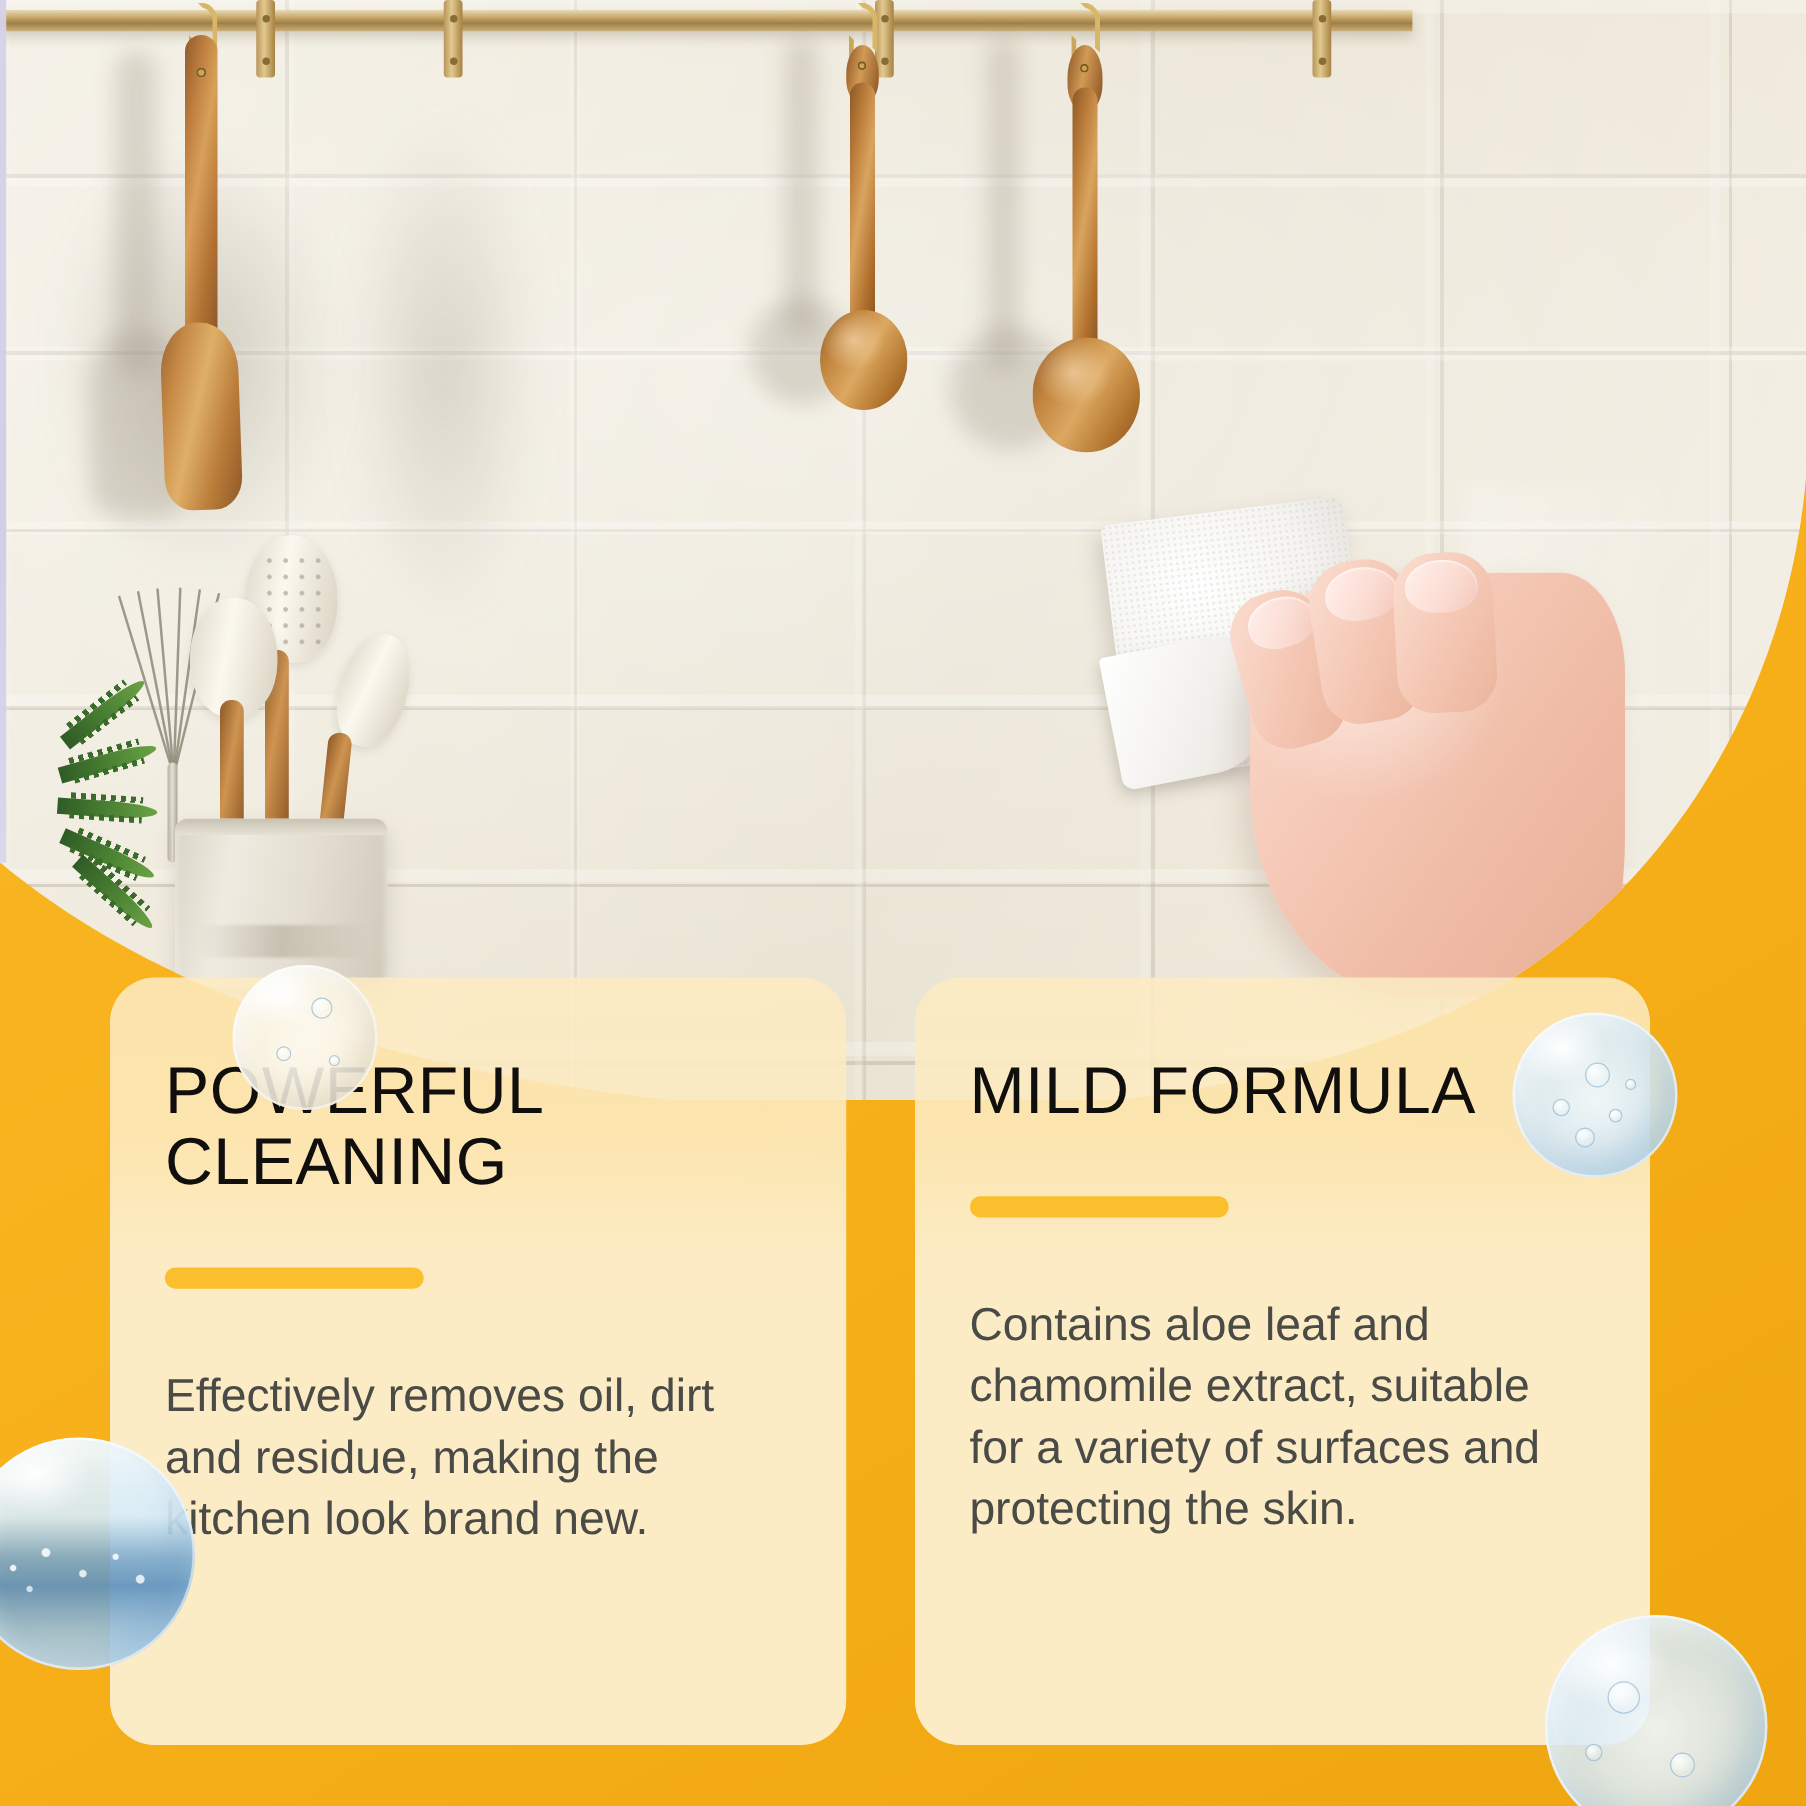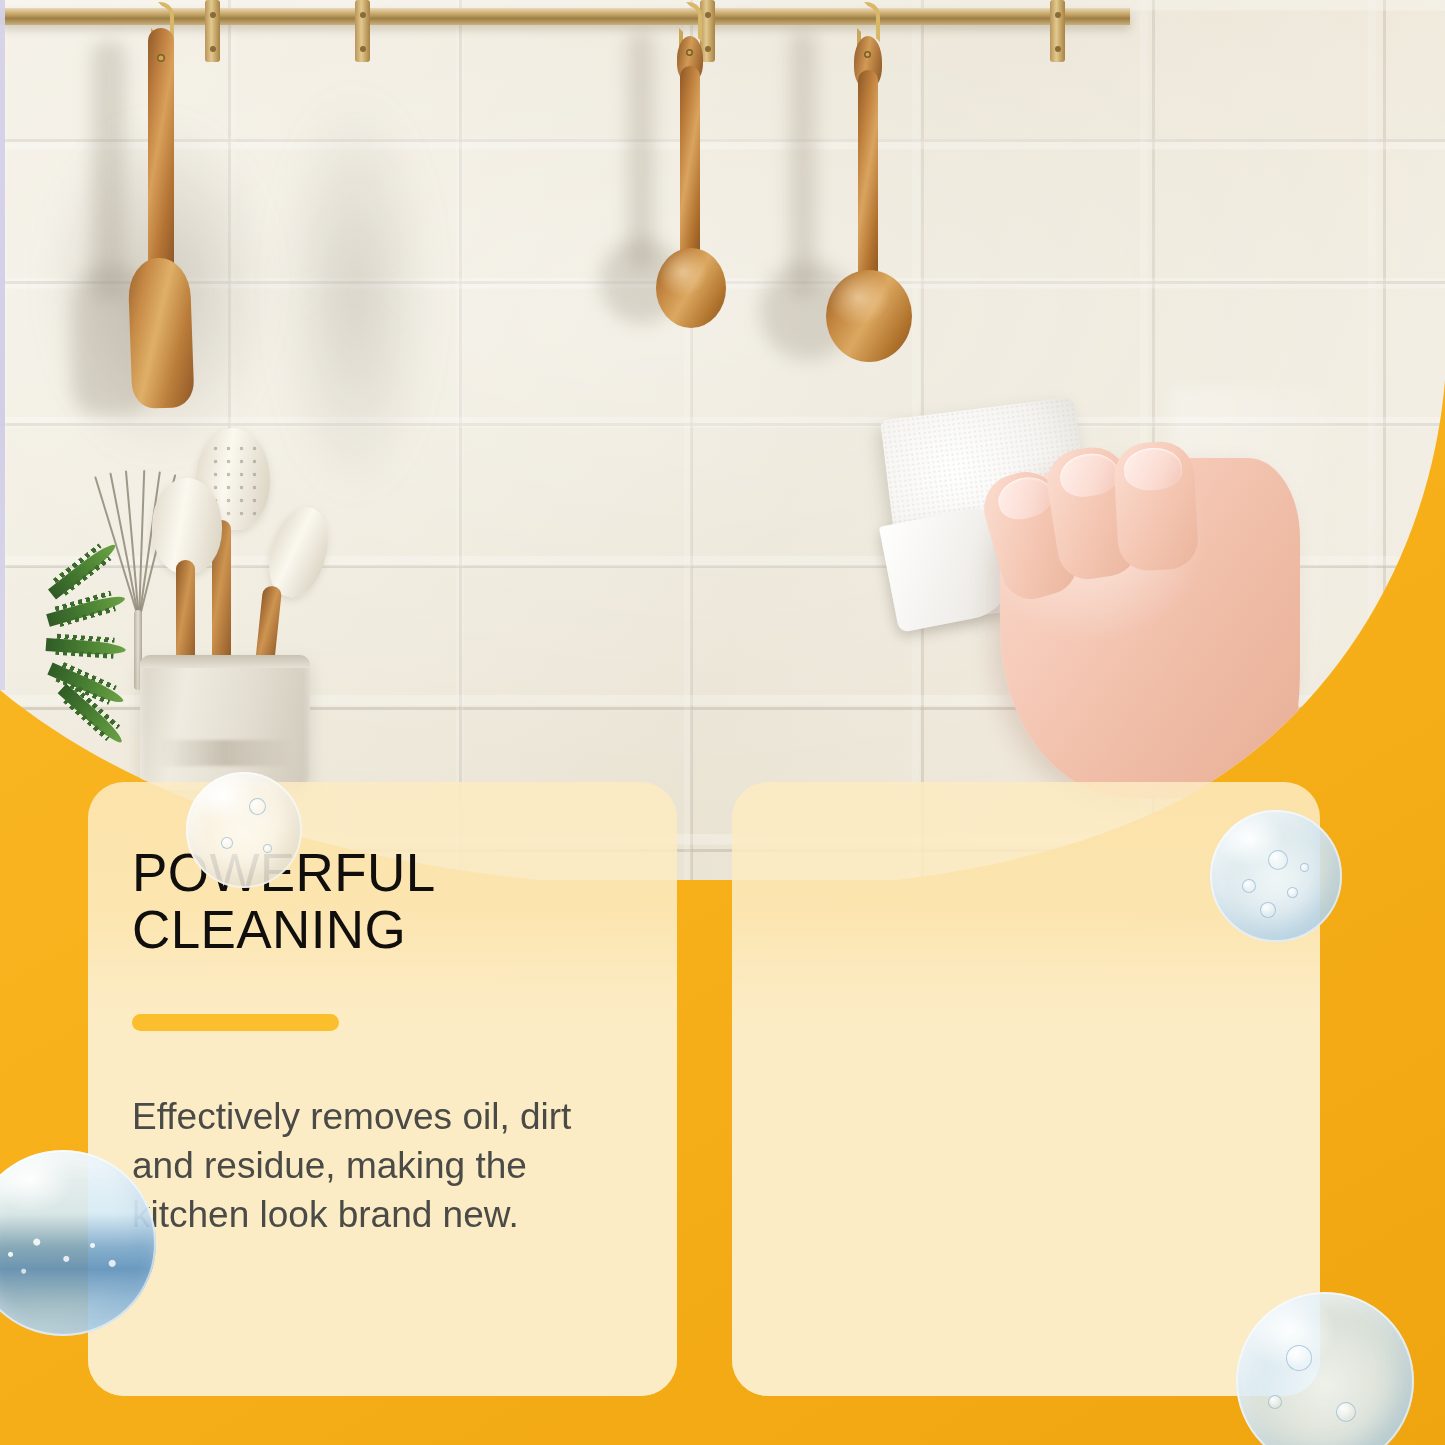--- a/index.html
+++ b/index.html
@@ -510,20 +510,25 @@
       <div class="card-inner">
         <div class="card-title">POWERFUL
 CLEANING</div>
         <div class="accent-bar"></div>
         <div class="card-body">Effectively removes oil, dirt and residue, making the kitchen look brand new.</div>
       </div>
     </div>
 
     <div class="card">
       <div class="card-veil"></div>
+      <div class="card-inner">
+        <div class="card-title">MILD FORMULA</div>
+        <div class="accent-bar"></div>
+        <div class="card-body">Contains aloe leaf and chamomile extract, suitable for a variety of surfaces and protecting the skin.</div>
+      </div>
     </div>
   </div>
 
   <div class="bubble" id="bubble-topleft">
     <div class="sphere"></div>
       <div class="rim"></div>
     <div class="microbub" style="left:54%;top:22%;width:17px;height:17px;"></div>
     <div class="microbub" style="left:30%;top:56%;width:12px;height:12px;"></div>
     <div class="microbub" style="left:66%;top:62%;width:9px;height:9px;"></div>
   </div>

